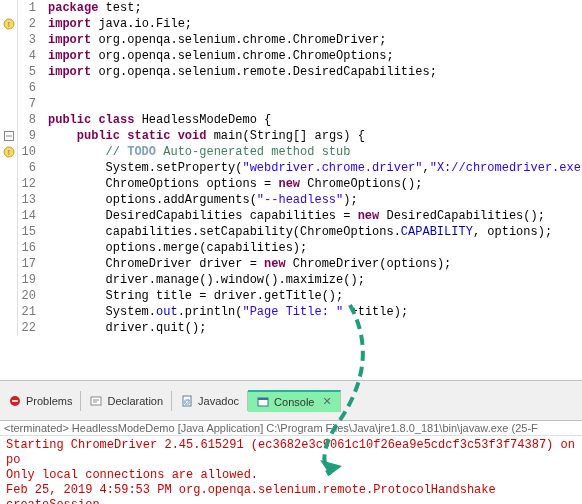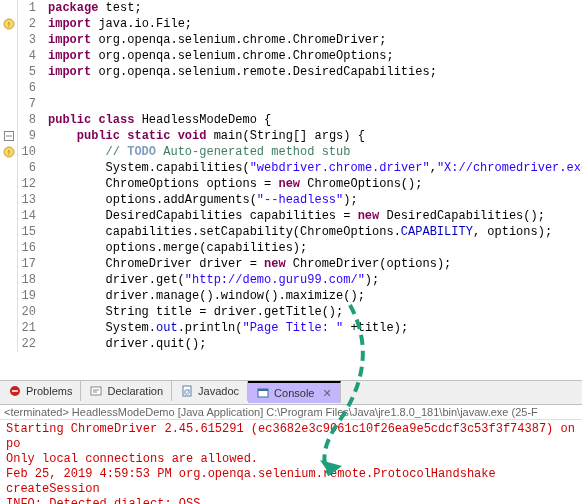--- a/index.html
+++ b/index.html
@@ -43,39 +43,39 @@
 .type { color: #000; }
 .todo { color: #7f9fbf; font-weight: bold; }
 .staticfield { color: #0000c0; }
 .field { color: #0000c0; }
 .bottom-panel {
   border-top: 1px solid #c0c0c0;
   background: #fff;
 }
 .tabs {
   display: flex;
-  align-items: flex-start;
+  align-items: center;
   background: #f0f0f0;
   border-bottom: 1px solid #c0c0c0;
-  height: 24px;
+  height: 40px;
   font-family: "Segoe UI", Tahoma, sans-serif;
   font-size: 11px;
 }
 .tab {
   display: flex;
   align-items: center;
   gap: 4px;
   padding: 3px 8px;
   border-right: 1px solid #c0c0c0;
   color: #333;
   cursor: pointer;
 }
 .tab.active {
-  background: #c4b5fd;
-  border-top: 2px solid #000000;
+  background: #86efac;
+  border-top: 2px solid #14b8a6;
 }
 .tab-icon {
   width: 14px; height: 14px; display: inline-flex; align-items: center; justify-content: center;
 }
 .close-x { margin-left: 4px; color: #666; }
 .console-content {
   padding: 2px 6px;
   font-family: Consolas, "Courier New", monospace;
   font-size: 12px;
   line-height: 15px;
@@ -111,28 +111,27 @@
     <div class="code-line"><div class="gutter"></div><div class="lineno">7</div><div class="code"></div></div>
     <div class="code-line"><div class="gutter"></div><div class="lineno">8</div><div class="code"><span class="kw">public</span> <span class="kw">class</span> HeadlessModeDemo {</div></div>
     <div class="code-line"><div class="gutter"><svg width="10" height="10" viewBox="0 0 10 10">
           <rect x="0.5" y="0.5" width="9" height="9" fill="#fff" stroke="#888"></rect>
           <line x1="2" y1="5" x2="8" y2="5" stroke="#888"></line>
         </svg></div><div class="lineno">9</div><div class="code">    <span class="kw">public</span> <span class="kw">static</span> <span class="kw">void</span> main(String[] args) {</div></div>
     <div class="code-line"><div class="gutter"><svg width="12" height="12" viewBox="0 0 12 12">
           <circle cx="6" cy="6" r="5" fill="#f7d66b" stroke="#c9a227"></circle>
           <text x="6" y="9" font-size="8" text-anchor="middle" fill="#8a6d1b">!</text>
         </svg></div><div class="lineno">10</div><div class="code">        <span class="com">// </span><span class="todo">TODO</span><span class="com"> Auto-generated method stub</span></div></div>
-    <div class="code-line"><div class="gutter"></div><div class="lineno">6</div><div class="code">        System.<span class="type">capabilities</span>(<span class="str">"webdriver.chrome.driver"</span>,<span class="str">"X://chromedriver.exe"</span>);</div></div>
+    <div class="code-line"><div class="gutter"></div><div class="lineno">6</div><div class="code">        System.<span class="type">setProperty</span>(<span class="str">"webdriver.chrome.driver"</span>,<span class="str">"X://chromedriver.exe"</span>);</div></div>
     <div class="code-line"><div class="gutter"></div><div class="lineno">12</div><div class="code">        ChromeOptions options = <span class="kw">new</span> ChromeOptions();</div></div>
     <div class="code-line"><div class="gutter"></div><div class="lineno">13</div><div class="code">        options.addArguments(<span class="str">"--headless"</span>);</div></div>
     <div class="code-line"><div class="gutter"></div><div class="lineno">14</div><div class="code">        DesiredCapabilities capabilities = <span class="kw">new</span> DesiredCapabilities();</div></div>
     <div class="code-line"><div class="gutter"></div><div class="lineno">15</div><div class="code">        capabilities.setCapability(ChromeOptions.<span class="staticfield">CAPABILITY</span>, options);</div></div>
     <div class="code-line"><div class="gutter"></div><div class="lineno">16</div><div class="code">        options.merge(capabilities);</div></div>
     <div class="code-line"><div class="gutter"></div><div class="lineno">17</div><div class="code">        ChromeDriver driver = <span class="kw">new</span> ChromeDriver(options);</div></div>
-    <div class="code-line"><div class="gutter"></div><div class="lineno">18</div><div class="code">        driver.get(<span class="str">"http://demo.guru99.com/"</span>);</div></div>
     <div class="code-line"><div class="gutter"></div><div class="lineno">19</div><div class="code">        driver.manage().window().maximize();</div></div>
     <div class="code-line"><div class="gutter"></div><div class="lineno">20</div><div class="code">        String title = driver.getTitle();</div></div>
     <div class="code-line"><div class="gutter"></div><div class="lineno">21</div><div class="code">        System.<span class="field">out</span>.println(<span class="str">"Page Title: "</span> +title);</div></div>
     <div class="code-line"><div class="gutter"></div><div class="lineno">22</div><div class="code">        driver.quit();</div></div>
   </div>
 
 <div class="bottom-panel">
   <div class="tabs">
     <div class="tab">
       <span class="tab-icon">

